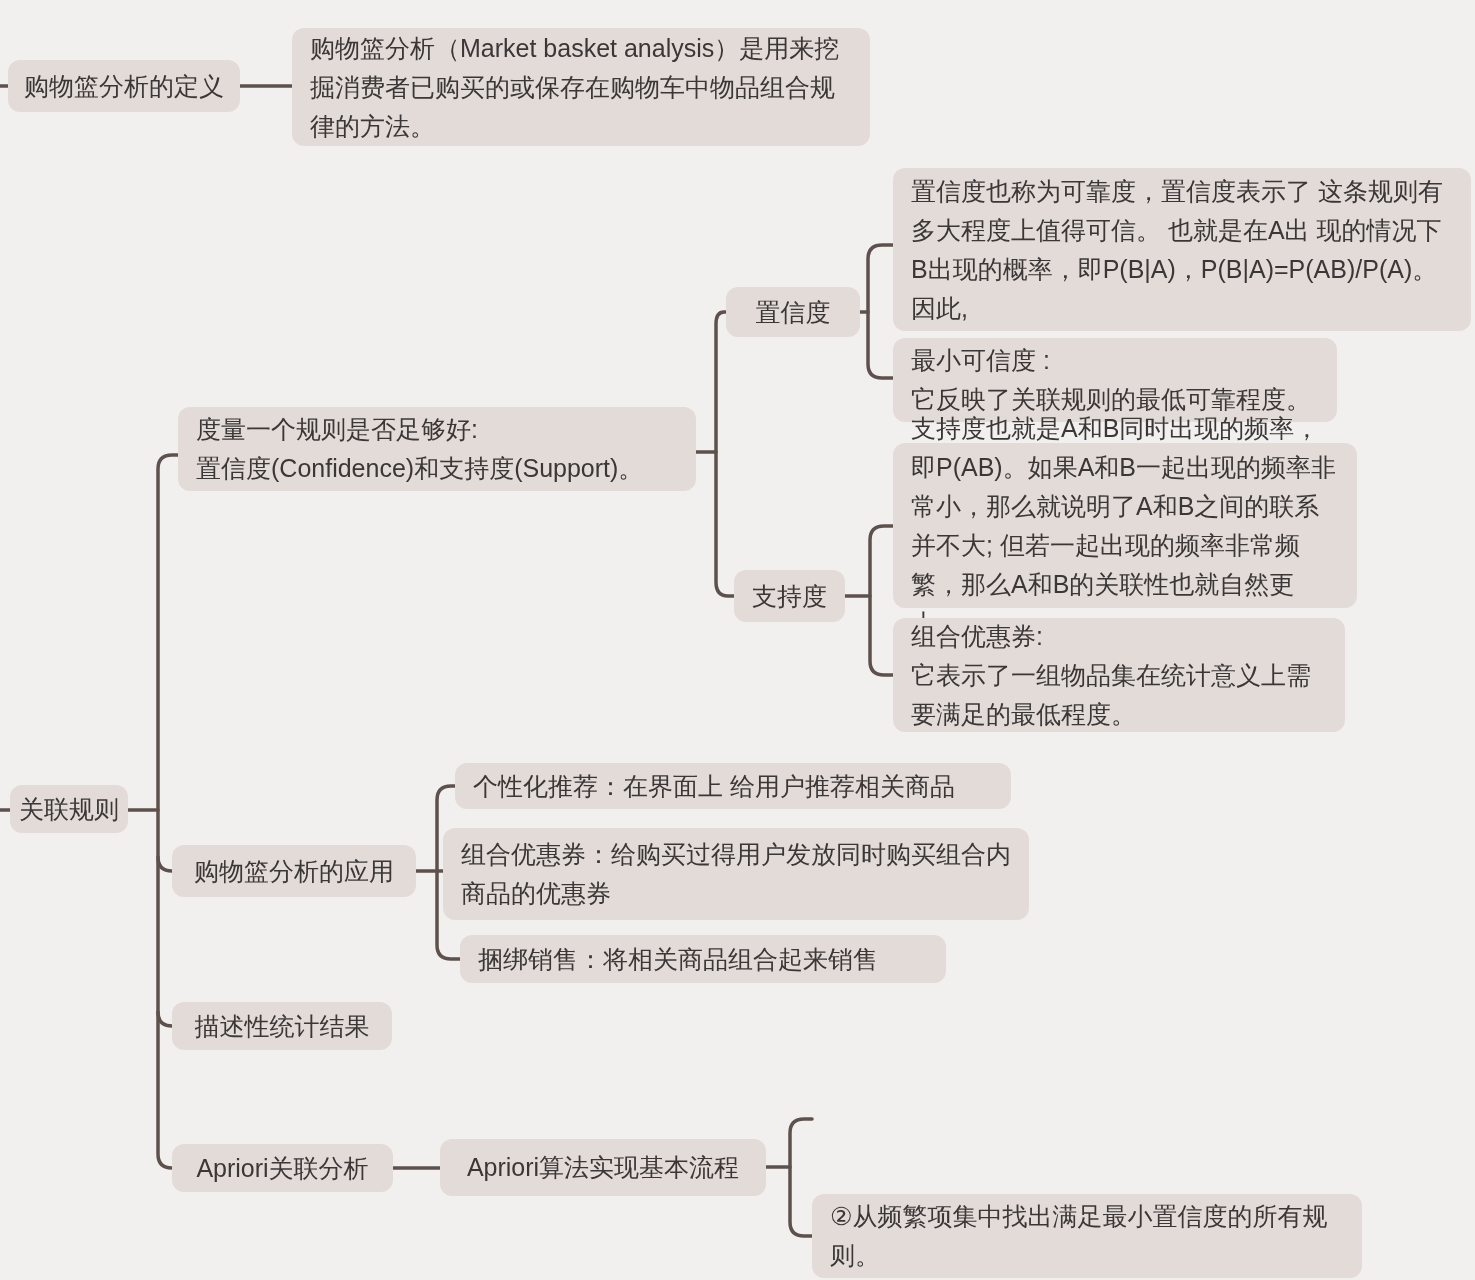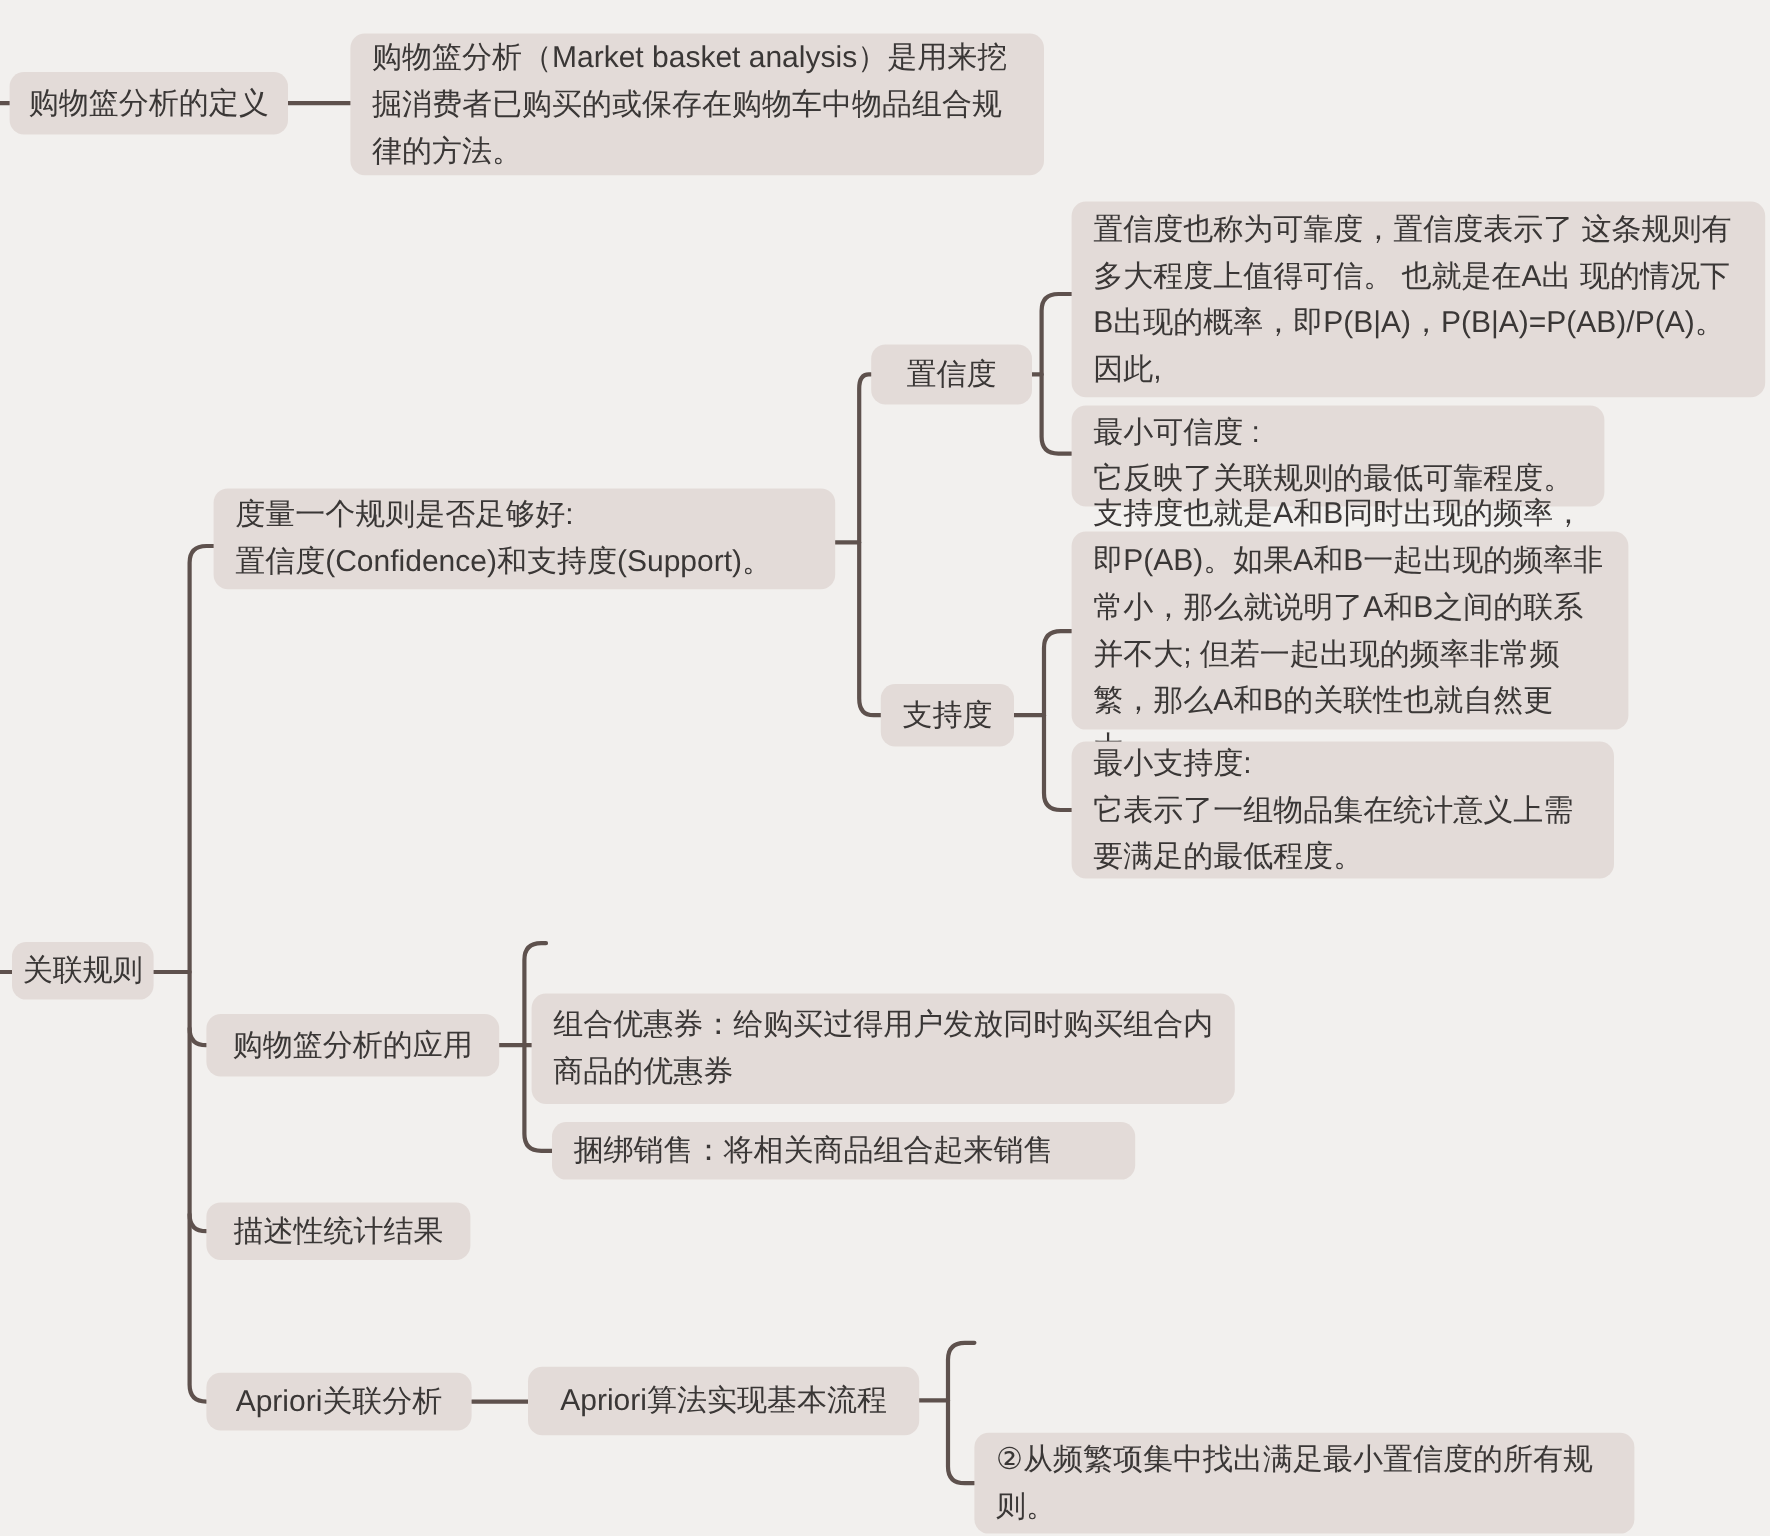--- a/index.html
+++ b/index.html
@@ -88,26 +88,27 @@
   <div class="node para n-measure">度量一个规则是否足够好:
 置信度(Confidence)和支持度(Support)。</div>
 
   <div class="node center n-confidence">置信度</div>
   <div class="node para n-conf-text">置信度也称为可靠度，置信度表示了 这条规则有多大程度上值得可信。 也就是在A出 现的情况下B出现的概率，即P(B|A)，P(B|A)=P(AB)/P(A)。因此,</div>
   <div class="node para n-min-conf">最小可信度 :
 它反映了关联规则的最低可靠程度。</div>
 
   <div class="node center n-support">支持度</div>
   <div class="node para n-supp-text">支持度也就是A和B同时出现的频率，即P(AB)。如果A和B一起出现的频率非常小，那么就说明了A和B之间的联系并不大; 但若一起出现的频率非常频繁，那么A和B的关联性也就自然更大。</div>
-  <div class="node para n-min-supp">最小支持度:
+  <div class="node para n-min-supp">组合优惠券:
 它表示了一组物品集在统计意义上需要满足的最低程度。</div>
 
   <div class="node center n-root">关联规则</div>
 
   <div class="node center n-app">购物篮分析的应用</div>
+  <div class="node para n-app-rec">个性化推荐：在界面上 给用户推荐相关商品</div>
   <div class="node para n-app-coupon">组合优惠券：给购买过得用户发放同时购买组合内商品的优惠券</div>
   <div class="node para n-app-bundle">捆绑销售：将相关商品组合起来销售</div>
 
   <div class="node center n-desc">描述性统计结果</div>
 
   <div class="node center n-apriori">Apriori关联分析</div>
   <div class="node center n-flow">Apriori算法实现基本流程</div>
   <div class="node para n-step2">②从频繁项集中找出满足最小置信度的所有规则。</div>
 
 </div>

